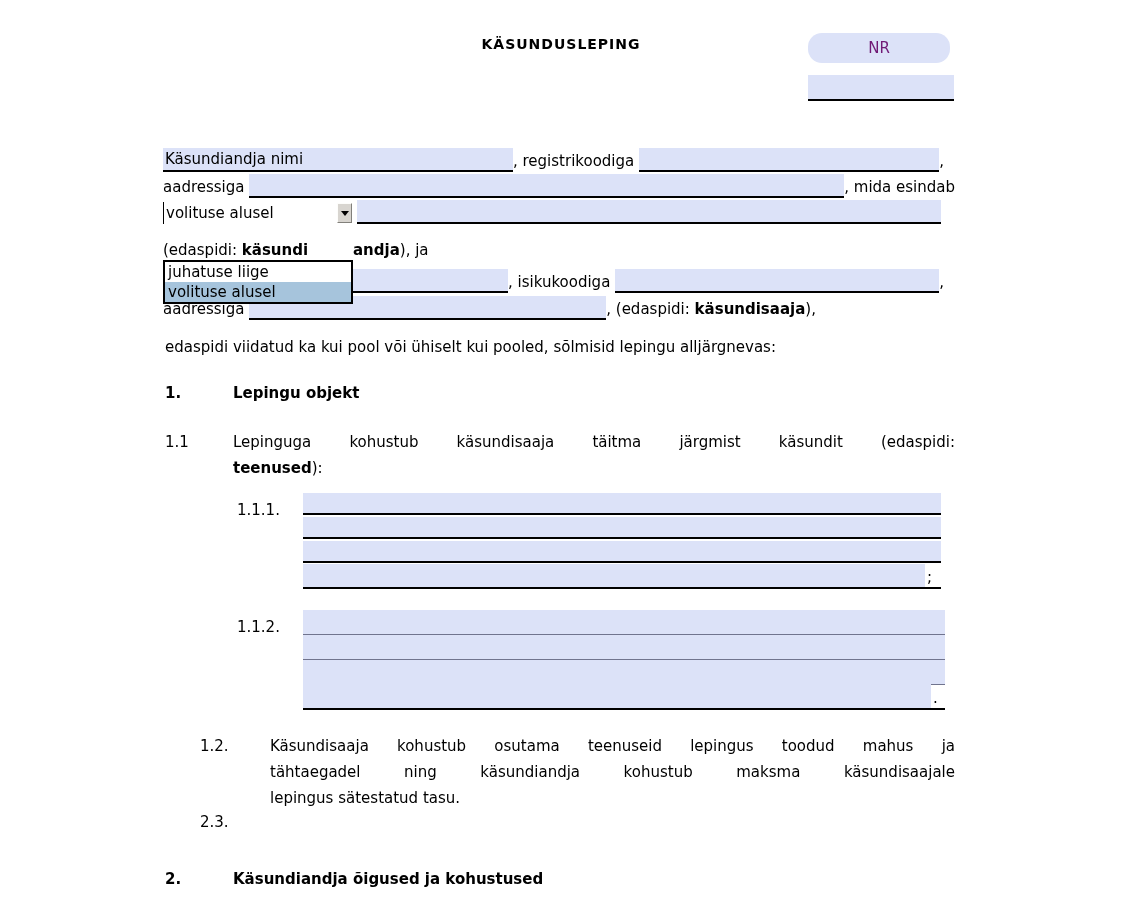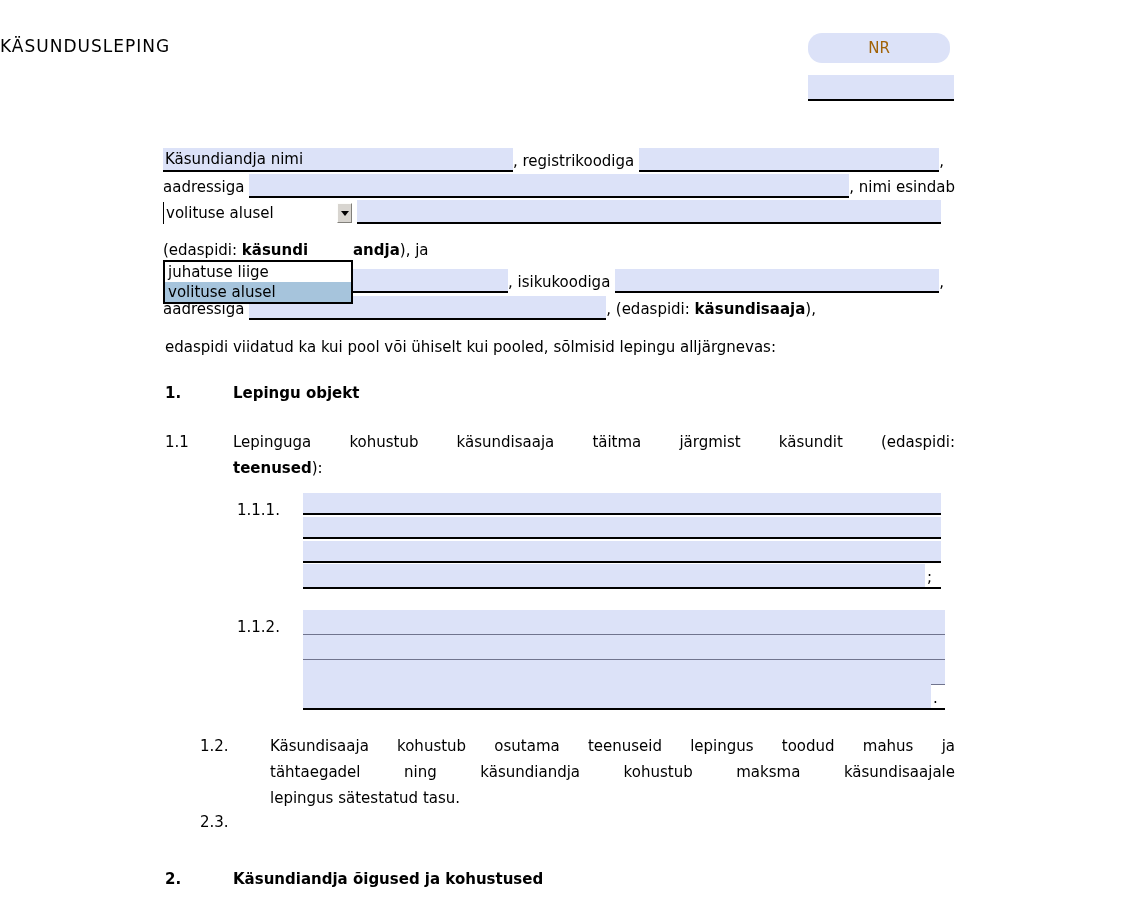--- a/index.html
+++ b/index.html
@@ -5,27 +5,27 @@
   * { margin:0; padding:0; box-sizing:border-box; }
   html,body { background:#ffffff; }
   .page {
     position:relative; width:1122px; height:909px; background:#ffffff;
     font-family:"DejaVu Sans","Liberation Sans",sans-serif;
     font-size:15px; color:#000;
   }
   .abs { position:absolute; }
   .b { font-weight:bold; }
   .doc-title {
-    left:0; right:0; top:36px; 
-    font-size:17px; font-weight:normal; letter-spacing:1px;
+    left:0; right:0; top:36px; text-align:center;
+    font-size:14px; font-weight:bold; letter-spacing:1px;
   }
   
   .nr-field {
     left:808px; top:33px; width:142px; height:30px;
-    background:#dce2f8; color:#a16207; text-align:center; line-height:30px;border-radius:14px;
+    background:#dce2f8; color:#701a75; text-align:center; line-height:30px;border-radius:14px;
   }
   .hdr-field2 {
     left:808px; top:75px; width:146px; height:26px;
     background:#dce2f8; border-bottom:2px solid #000;
   }
   
   .line { position:absolute; display:flex; align-items:flex-end; white-space:pre; }
   .ffield {
     background:#dce2f8; border-bottom:2px solid #000; height:24px;
     line-height:22px; padding-left:2px; overflow:hidden; white-space:nowrap;
@@ -78,21 +78,21 @@
   <div class="line" style="left:163px; top:148px; width:781px;">
     <span class="ffield" style="width:350px;">Käsundiandja nimi</span>
     <span class="t">, registrikoodiga </span>
     <span class="ffield grow"></span>
     <span class="t">,</span>
   </div>
 
   <div class="line" style="left:163px; top:174px; width:792px;">
     <span class="t">aadressiga </span>
     <span class="ffield grow"></span>
-    <span class="t">, nimi esindab</span>
+    <span class="t">, mida esindab</span>
   </div>
 
   <div class="line" style="left:163px; top:200px; width:778px;">
     <span class="combo">
       <span class="combo-value">volituse alusel</span>
       <span class="combo-btn">
         <span class="combo-arrow"></span>
       </span>
     </span>
     <span style="width:5px; flex:0 0 auto;"></span>

